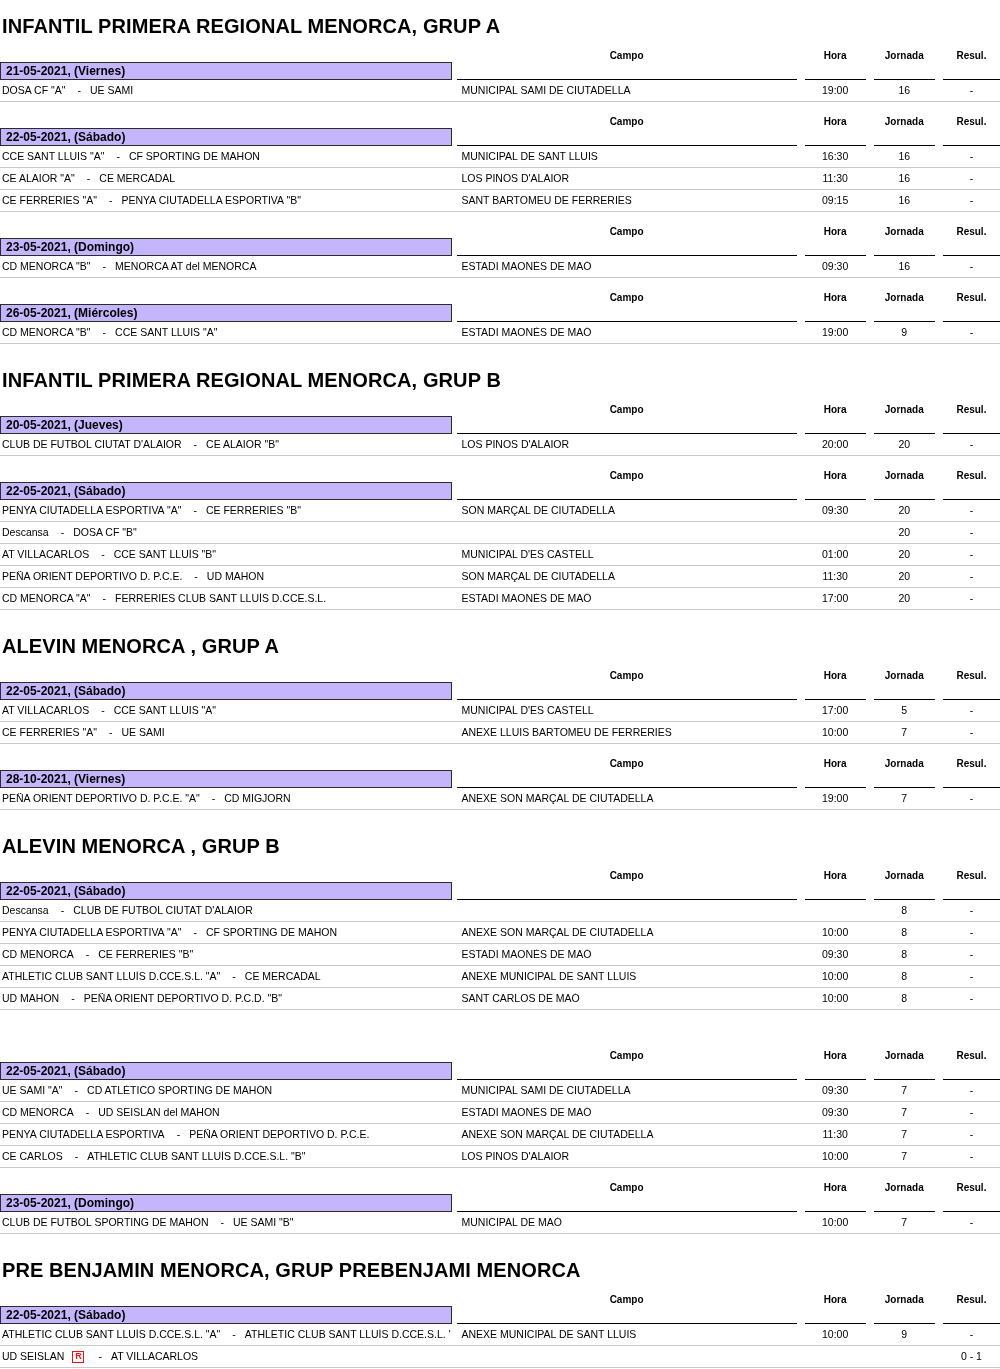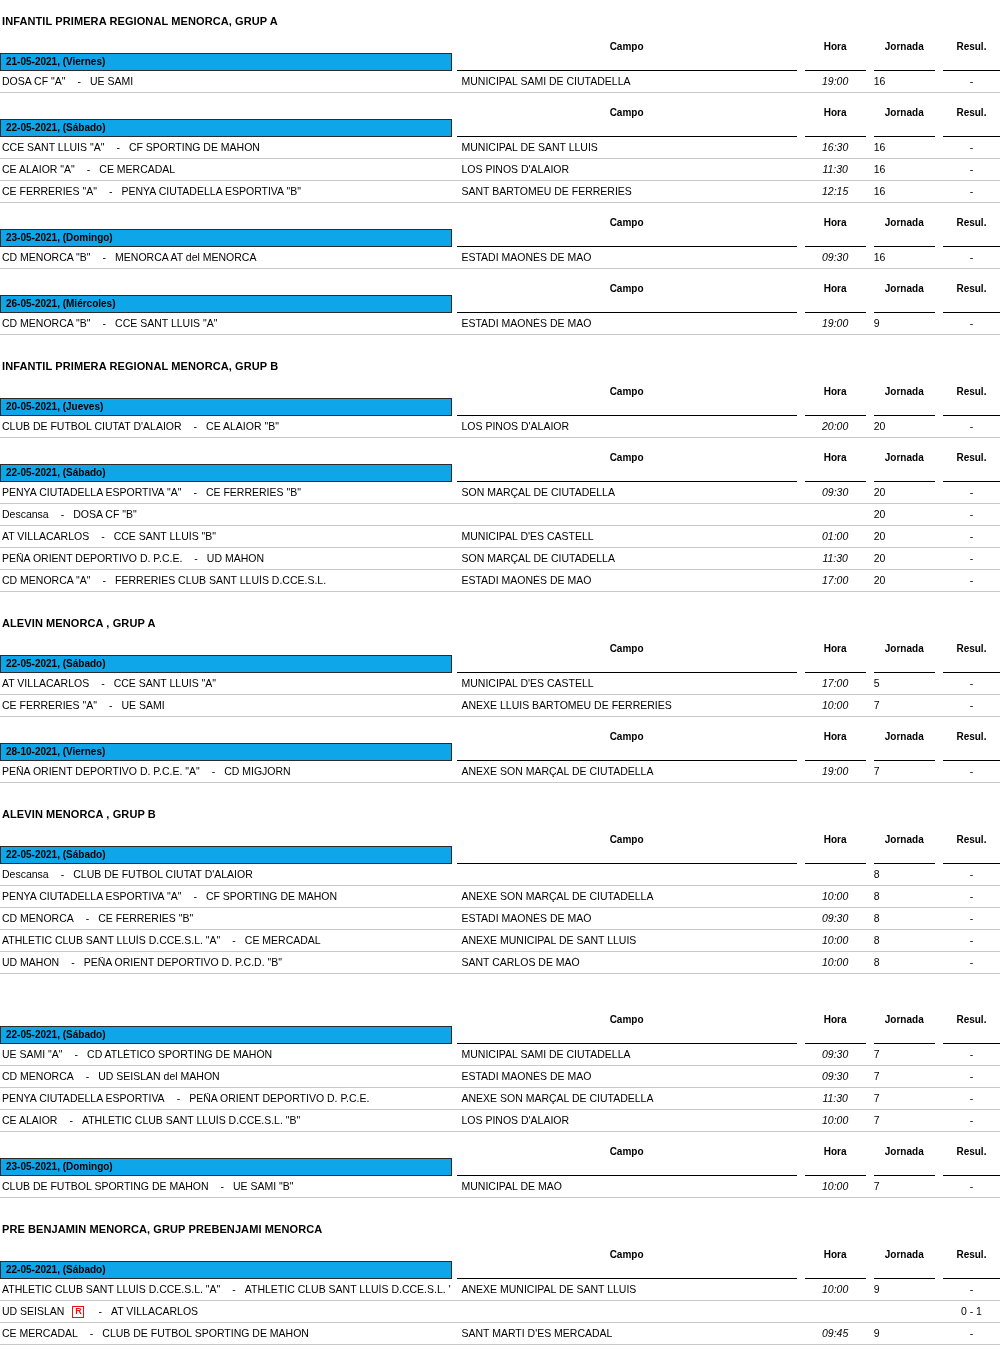--- a/index.html
+++ b/index.html
@@ -17,21 +17,21 @@
   .page {
     position: relative;
     width: 1000px;
     height: 1369px;
     padding: 0 0 0 0;
   }
 
   
   .section { margin: 0 0 0 0; }
   .section-title {
-    font-size: 11px;
+    font-size: 20px;
     font-weight: bold;
     letter-spacing: 0.1px;
     padding: 0 0 0 2px;
     margin: 0;
     line-height: 1;
     white-space: nowrap;
   }
   .sec-gap-top { height: 21px; }
   .sec-gap-after-title { height: 22px; }
 
@@ -41,26 +41,26 @@
 
   .headrow {
     display: flex;
     align-items: flex-end;
     width: 1000px;
     height: 22px;
   }
   .date-box {
     width: 458px;
     height: 18px;
-    background: #0ea5e9;
+    background: #c4b5fd;
     border: 1.6px solid #2b2b2b;
     display: flex;
     align-items: center;
     padding-left: 5px;
-    font-size: 10px;
+    font-size: 12px;
     font-weight: bold;
     line-height: 1;
     white-space: nowrap;
   }
   .colhead {
     position: relative;
     height: 18px;
     display: flex;
     align-items: flex-end;
     justify-content: center;
@@ -95,24 +95,24 @@
   }
   .m-campo {
     width: 345px;
     margin-left: 5px;
     padding-left: 5px;
     overflow: hidden;
   }
   .m-hora {
     width: 62px; margin-left: 8px;
     text-align: center;
-    font-style: italic;
   }
   .m-jorn {
     width: 62px; margin-left: 8px;
+    text-align: center;
   }
   .m-res {
     width: 58px; margin-left: 8px;
     text-align: center;
   }
 
   .team { display: inline-block; }
   .vs-dash {
     display: inline-block;
     padding: 0 9px 0 12px;
@@ -191,21 +191,21 @@
             <div class="m-jorn">16</div>
             <div class="m-res">-</div>
           </div>
           <div class="matchrow">
             <div class="m-teams">
               <span class="team">CE FERRERIES "A"</span>
               <span class="vs-dash">-</span>
               <span class="team">PENYA CIUTADELLA ESPORTIVA "B"</span>
             </div>
             <div class="m-campo">SANT BARTOMEU DE FERRERIES</div>
-            <div class="m-hora">12:15</div>
+            <div class="m-hora">09:15</div>
             <div class="m-jorn">16</div>
             <div class="m-res">-</div>
           </div>
         </div>
         <div class="dayblock">
           <div class="headrow">
             <div class="date-box">23-05-2021,  (Domingo)</div>
             <div class="colhead c-campo">Campo</div>
             <div class="colhead c-hora">Hora</div>
             <div class="colhead c-jorn">Jornada</div>
@@ -497,21 +497,21 @@
               <span class="vs-dash">-</span>
               <span class="team">PEÑA ORIENT DEPORTIVO D. P.C.E.</span>
             </div>
             <div class="m-campo">ANEXE SON MARÇAL DE CIUTADELLA</div>
             <div class="m-hora">11:30</div>
             <div class="m-jorn">7</div>
             <div class="m-res">-</div>
           </div>
           <div class="matchrow">
             <div class="m-teams">
-              <span class="team">CE ALAIOR</span>
+              <span class="team">CE CARLOS</span>
               <span class="vs-dash">-</span>
               <span class="team">ATHLETIC CLUB SANT LLUÍS D.CCE.S.L. "B"</span>
             </div>
             <div class="m-campo">LOS PINOS D'ALAIOR</div>
             <div class="m-hora">10:00</div>
             <div class="m-jorn">7</div>
             <div class="m-res">-</div>
           </div>
         </div>
         <div class="dayblock">

